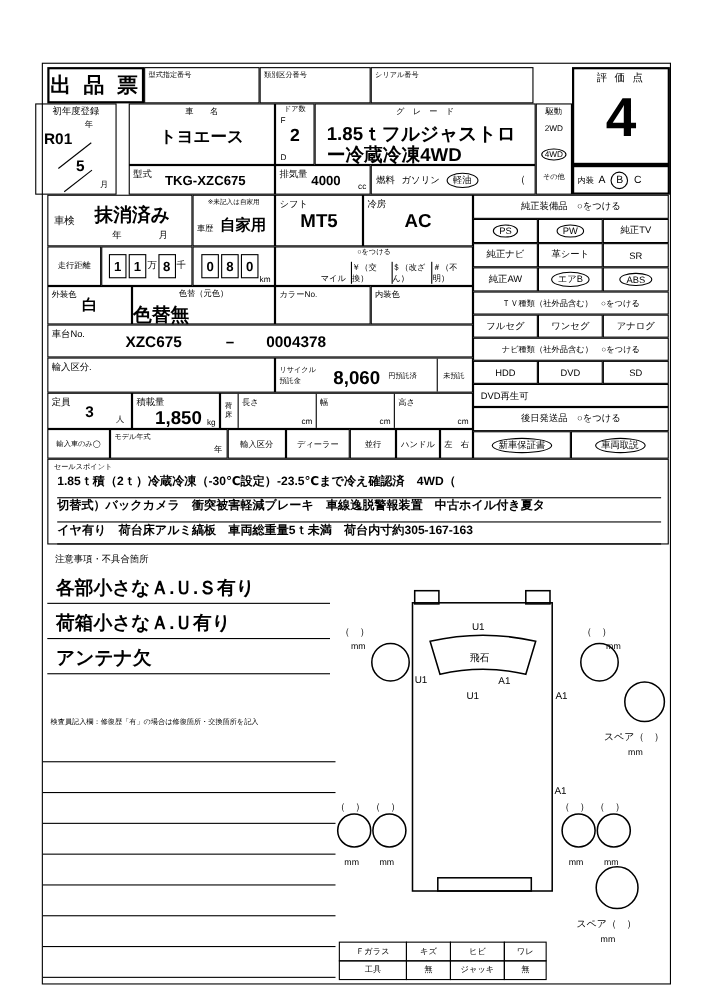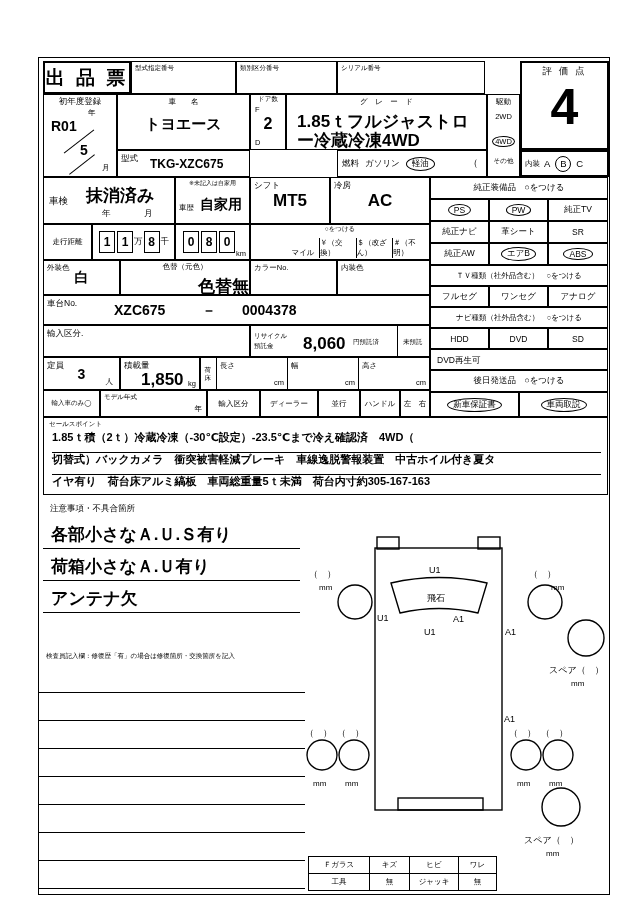--- a/index.html
+++ b/index.html
@@ -40,21 +40,21 @@
     <div style="font-size:50px;font-weight:bold;text-align:center;line-height:58px;">4</div>
   </div>
 
   <div class="c" style="left:520px;top:150px;width:89px;height:27px;border-width:2px;display:flex;align-items:center;">
     <span class="f7" style="margin:0 4px 0 3px;">内装</span>
     <span class="f9">A</span>
     <span class="f9 circ" style="margin:0 5px;">B</span>
     <span class="f9">C</span>
   </div>
 
-  <div class="c" style="left:43px;top:94px;width:74px;height:83px;">
+  <div class="c" style="left:32px;top:94px;width:74px;height:83px;">
     <div class="f8" style="text-align:center;margin-top:1px;">初年度登録</div>
     <span class="f7 a" style="left:44px;top:13px;">年</span>
     <span class="f14 a" style="left:7px;top:23px;">R01</span>
     <div class="a" style="left:16px;top:46px;width:38px;border-top:1px solid #000;transform:rotate(-38deg);"></div>
     <span class="f14 a" style="left:36px;top:47px;">5</span>
     <div class="a" style="left:22px;top:69px;width:32px;border-top:1px solid #000;transform:rotate(-38deg);"></div>
     <span class="f7 a" style="left:58px;top:68px;">月</span>
   </div>
 
   <div class="c" style="left:117px;top:94px;width:133px;height:56px;">
@@ -76,20 +76,25 @@
     <div class="f7" style="text-align:center;margin-top:2px;">駆動</div>
     <div class="f7 a" style="left:0;right:0;top:17px;text-align:center;">2WD</div>
     <div class="a" style="left:0;right:0;top:35px;text-align:center;"><span class="f7 oval" style="padding:0 2px;">4WD</span></div>
     <div class="f6 a" style="left:0;right:0;top:62px;text-align:center;">その他</div>
   </div>
 
   <div class="c" style="left:117px;top:150px;width:133px;height:27px;">
     <span class="f8 lblTL">型式</span>
     <span class="a" style="left:32px;top:6px;font-size:12px;font-weight:bold;">TKG-XZC675</span>
   </div>
+  <div class="c" style="left:250px;top:150px;width:87px;height:27px;">
+    <span class="f8 lblTL">排気量</span>
+    <span class="a" style="left:32px;top:6px;font-size:12px;font-weight:bold;">4000</span>
+    <span class="f7 a" style="right:3px;bottom:2px;">cc</span>
+  </div>
   <div class="c" style="left:337px;top:150px;width:150px;height:27px;display:flex;align-items:center;">
     <span class="f8" style="margin:0 6px 0 4px;">燃料</span>
     <span class="f8">ガソリン</span>
     <span class="f8 oval" style="margin:0 6px;">軽油</span>
     <span class="f9" style="margin-left:auto;margin-right:8px;">（</span>
   </div>
 
   <div class="c" style="left:43px;top:177px;width:132px;height:47px;">
     <span class="f9 a" style="left:5px;top:17px;">車検</span>
     <span class="f13 a" style="left:42px;top:6px;">抹消済み</span>
@@ -160,21 +165,21 @@
       <span class="f7 ctr" style="flex:1;border-left:1px solid #000;">＃（不明）</span>
     </div>
   </div>
 
   <div class="c" style="left:43px;top:260px;width:77px;height:35px;">
     <span class="f7 lblTL">外装色</span>
     <div class="f14 ctr" style="height:100%;">白</div>
   </div>
   <div class="c" style="left:120px;top:260px;width:130px;height:35px;">
     <div class="f7" style="text-align:center;margin-top:1px;">色替（元色）</div>
-    <div class="f13" style="text-align:right;margin-top:3px;">色替無</div>
+    <div class="f13" style="text-align:left;margin-top:3px;">色替無</div>
   </div>
   <div class="c" style="left:250px;top:260px;width:87px;height:35px;">
       <span class="f7 lblTL">カラーNo.</span>
     </div>
   <div class="c" style="left:337px;top:260px;width:93px;height:35px;">
       <span class="f7 lblTL">内装色</span>
     </div>
 
   <div class="c ctr f7" style="left:430px;top:265px;width:178px;height:21px;">ＴＶ種類（社外品含む）　○をつける</div>
   <div class="c ctr f8" style="left:430px;top:286px;width:59px;height:21px;">フルセグ</div>

